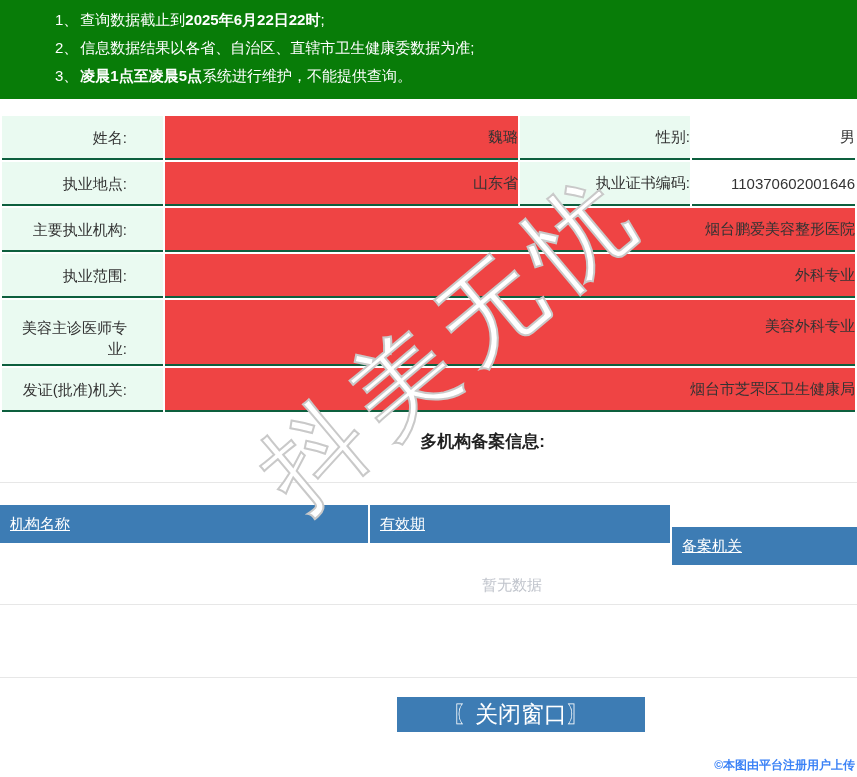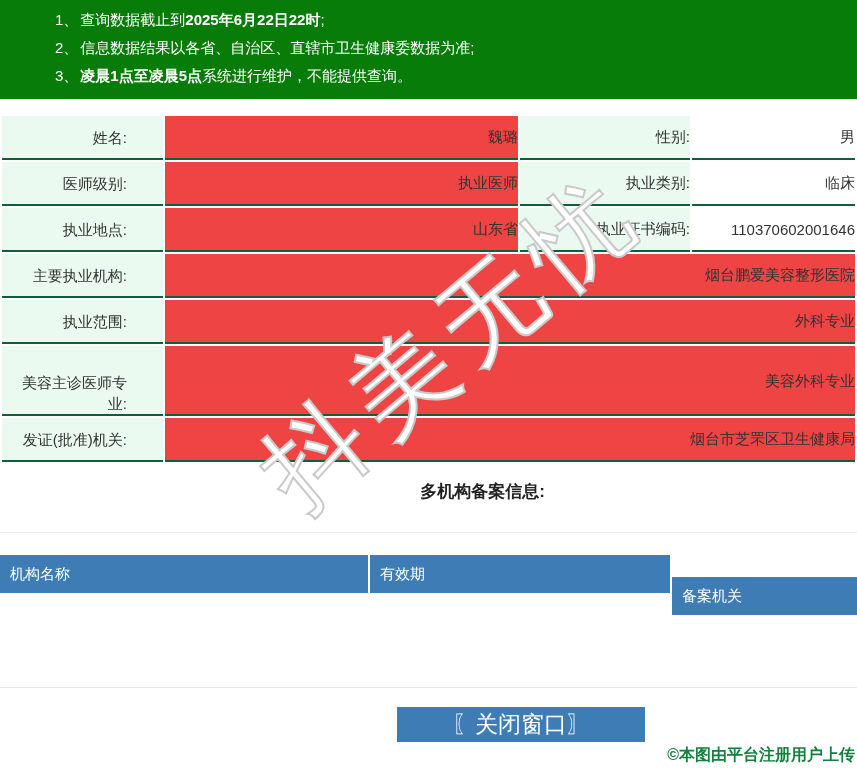--- a/index.html
+++ b/index.html
@@ -42,21 +42,21 @@
     overflow: hidden;
   }
   td.lbl {
     background: #eafaf1;
     padding: 0 36px 0 8px;
     line-height: 21px;
   }
   td.val { background: #ef4444; padding-left: 12px; }
   td.lbl2 { background: #eafaf1; padding-left: 12px; margin-top: 20px; }
   td.val2 { background: #ffffff; padding-left: 14px; }
-  tr.tall td { height: 66px; vertical-align: top; padding-top: 26px; }
+  tr.tall td { height: 66px; vertical-align: top; padding-top: 17px; }
 
   
   .section-title {
     margin-top: 16px;
     padding-left: 108px;
     text-align: center;
     font-size: 17px;
     font-weight: bold;
     color: #222222;
     height: 22px;
@@ -68,20 +68,21 @@
     gap: 2px;
     width: 857px;
   }
   .reg-header .cell {
     background: #3d7cb4;
     color: #ffffff;
     font-size: 15px;
     line-height: 38px;
     height: 38px;
     padding-left: 10px;
+    text-decoration: underline;
   }
   .reg-header .c1 { width: 368px; }
   .reg-header .c2 { width: 300px; }
   .reg-header .c3 { flex: 1; margin-top: 22px; }
   .empty-row {
     height: 40px;
     line-height: 40px;
     padding-left: 167px;
     text-align: center;
     color: #c0c4cc;
@@ -115,24 +116,24 @@
     color: #ffffff;
     -webkit-text-stroke: 2px #c9c9c9;
     transform: rotate(-40deg);
     z-index: 5;
     pointer-events: none;
   }
 
   
   .credit {
     position: absolute;
-    right: 2px; bottom: 11px;
-    font-size: 16px;
+    right: 2px; bottom: 3px;
+    font-size: 12px;
     font-weight: bold;
-    color: #15803d;
+    color: #3b82f6;
     text-shadow: -1px 0 0 #fff, 1px 0 0 #fff, 0 -1px 0 #fff, 0 1px 0 #fff;
     z-index: 6;
   }
 </style>
 </head>
 <body>
 
 <div class="page">
 
   <div class="notice">
@@ -151,26 +152,20 @@
         <col style="width:163px">
     </colgroup>
     <tbody>
         <tr>
       <td class="lbl">姓名:</td>
       <td class="val">魏璐</td>
       <td class="lbl2">性别:</td>
       <td class="val2">男</td>
     </tr>
     <tr>
-      <td class="lbl">医师级别:</td>
-      <td class="val">执业医师</td>
-      <td class="lbl2">执业类别:</td>
-      <td class="val2">临床</td>
-    </tr>
-    <tr>
       <td class="lbl">执业地点:</td>
       <td class="val">山东省</td>
       <td class="lbl2">执业证书编码:</td>
       <td class="val2">110370602001646</td>
     </tr>
     <tr>
       <td class="lbl">主要执业机构:</td>
       <td class="val" colspan="3">烟台鹏爱美容整形医院</td>
     </tr>
     <tr>
@@ -191,20 +186,21 @@
   <div class="section-title">多机构备案信息:</div>
 
   <div class="hr"></div>
 
   <div class="reg-header">
     <div class="cell c1">机构名称</div>
     <div class="cell c2">有效期</div>
     <div class="cell c3">备案机关</div>
   </div>
 
+  <div class="empty-row">暂无数据</div>
 
   <div class="spacer"></div>
 
   <div class="btn-row">
     <button class="close-btn">〖关闭窗口〗</button>
   </div>
 
   <div class="watermark">抖美无忧</div>
 
   <div class="credit">©本图由平台注册用户上传</div>

